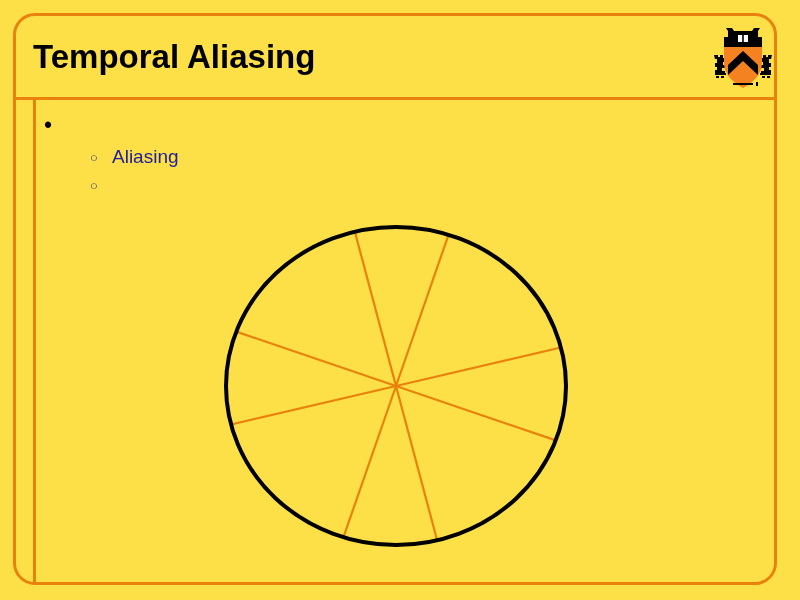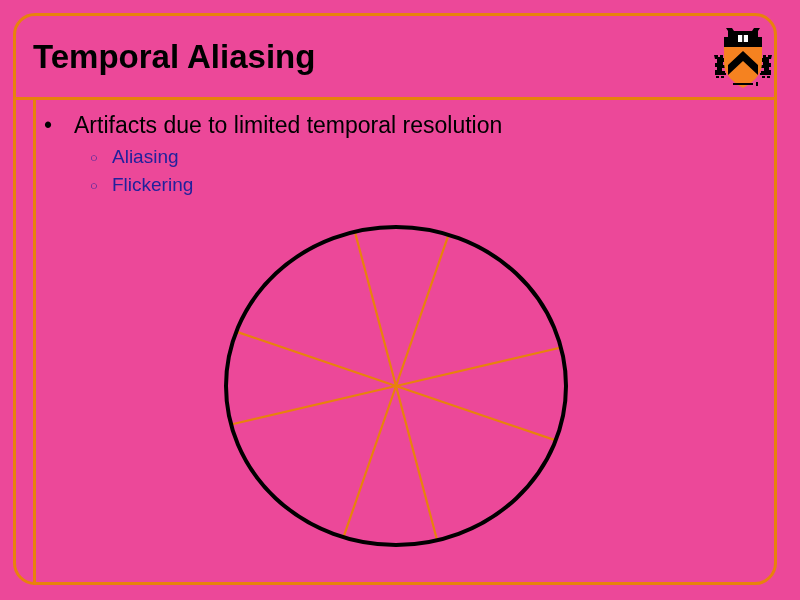--- a/index.html
+++ b/index.html
@@ -10,21 +10,21 @@
   body {
     width: 800px;
     height: 600px;
     overflow: hidden;
     font-family: "Liberation Sans", sans-serif;
   }
   #slide {
     position: relative;
     width: 800px;
     height: 600px;
-    background: #ec4899;
+    background: #fde047;
   }
 
   
   #frame {
     position: absolute;
     left: 13px;
     top: 13px;
     width: 764px;
     height: 572px;
     box-sizing: border-box;
@@ -167,30 +167,28 @@
       <g fill="#000000">
         <rect x="21" y="58" width="20" height="2"></rect>
         <rect x="44" y="57" width="2" height="4"></rect>
       </g>
     </svg>
   </div>
 
   <div id="bullets">
     <div class="bullet-l1">
       <span class="marker">•</span>
-      <span class="text">Artifacts due to limited temporal resolution</span>
     </div>
     <div class="sub-list">
       <div class="bullet-l2">
         <span class="marker">○</span>
         <span class="text">Aliasing</span>
       </div>
       <div class="bullet-l2">
         <span class="marker">○</span>
-        <span class="text">Flickering</span>
       </div>
     </div>
   </div>
 
   <div id="wheel">
     <svg id="wheel-svg" viewBox="0 0 356 336" width="356" height="336" xmlns="http://www.w3.org/2000/svg">
       <g id="wheel-spokes">
           <line x1="176" y1="168" x2="340.9502734669194" y2="129.53441859965284" stroke="#e8820c" stroke-width="2.2"></line>
           <line x1="176" y1="168" x2="228.53288904374108" y2="16.7820139090706" stroke="#e8820c" stroke-width="2.2"></line>
           <line x1="176" y1="168" x2="134.87327774805647" y2="13.72297952211656" stroke="#e8820c" stroke-width="2.2"></line>

